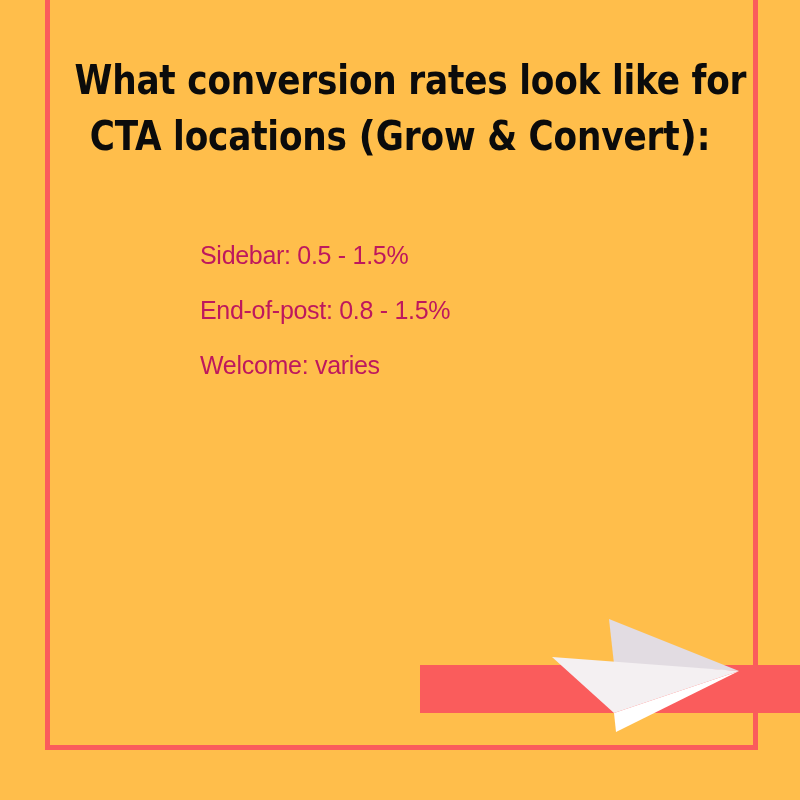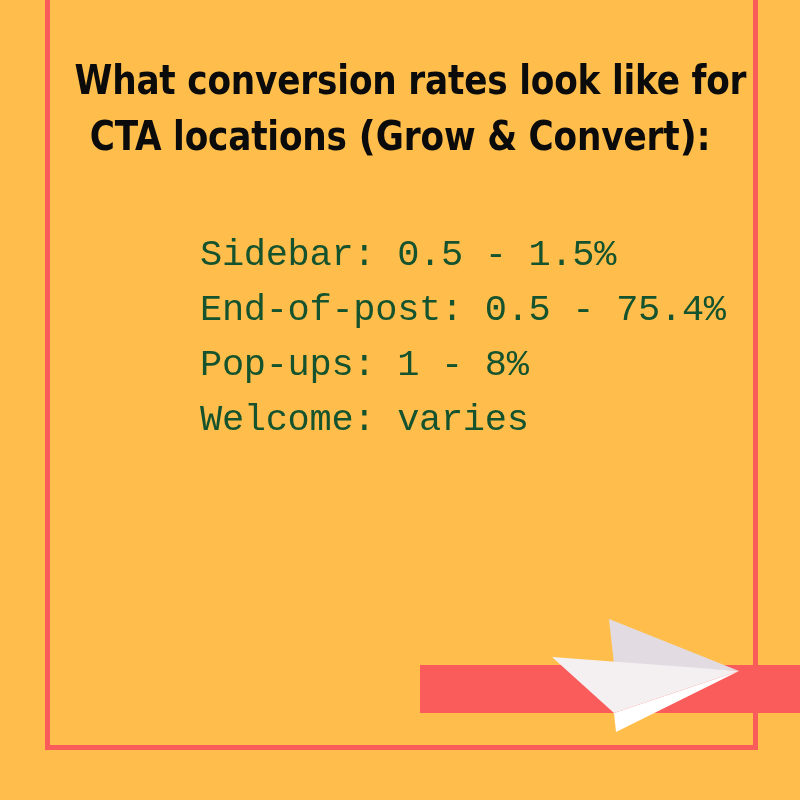--- a/index.html
+++ b/index.html
@@ -80,23 +80,23 @@
     font-family: "DejaVu Sans", sans-serif;
     font-weight: bold;
   }
 
   
   #rate-list {
     position: absolute;
     left: 200px;
     top: 228px;
     width: 540px;
-    color: #14532d;
-    font-family: Liberation Mono, monospace;
-    font-size: 37px;
+    color: #be185d;
+    font-family: Liberation Sans, sans-serif;
+    font-size: 25px;
     line-height: 55px;
     font-weight: 400;
     letter-spacing: -0.3px;
   }
   #rate-list .rate-row {
     display: block;
     white-space: nowrap;
     height: 55px;
   }
 
@@ -123,22 +123,21 @@
   <div class="frame-line" id="frame-right"></div>
   <div class="frame-line" id="frame-bottom"></div>
 
   <div id="headline">
     <span class="hl-line">What conversion rates look like for</span>
     <span class="hl-line"><span>CTA locations </span><span class="paren">(</span><span>Grow &amp; Convert</span><span class="paren">)</span><span>:</span></span>
   </div>
 
   <div id="rate-list">
     <span class="rate-row">Sidebar: 0.5 - 1.5%</span>
-    <span class="rate-row">End-of-post: 0.5 - 75.4%</span>
-    <span class="rate-row">Pop-ups: 1 - 8%</span>
+    <span class="rate-row">End-of-post: 0.8 - 1.5%</span>
     <span class="rate-row">Welcome: varies</span>
   </div>
 
   <div id="accent-bar"></div>
 
   <div id="paper-plane">
     <svg viewBox="0 0 192 128" xmlns="http://www.w3.org/2000/svg">
 
       <polygon points="57,11 187,63 62,56" fill="#E2DCE2"></polygon>
 

